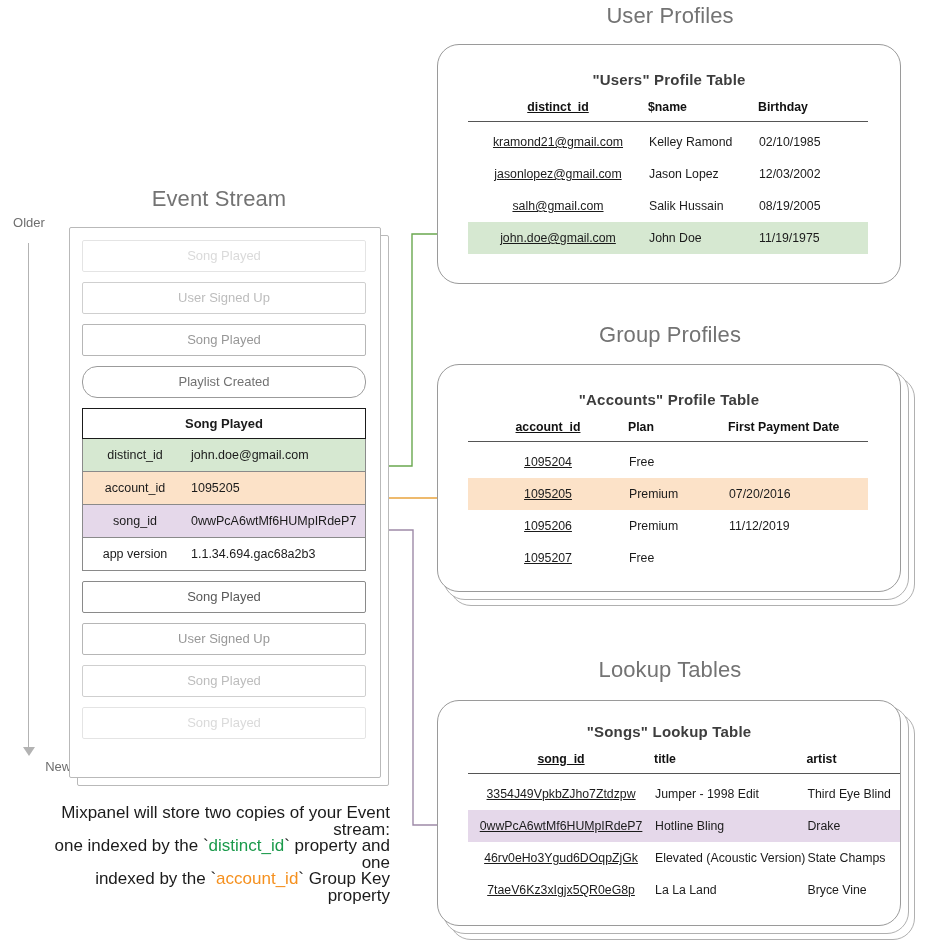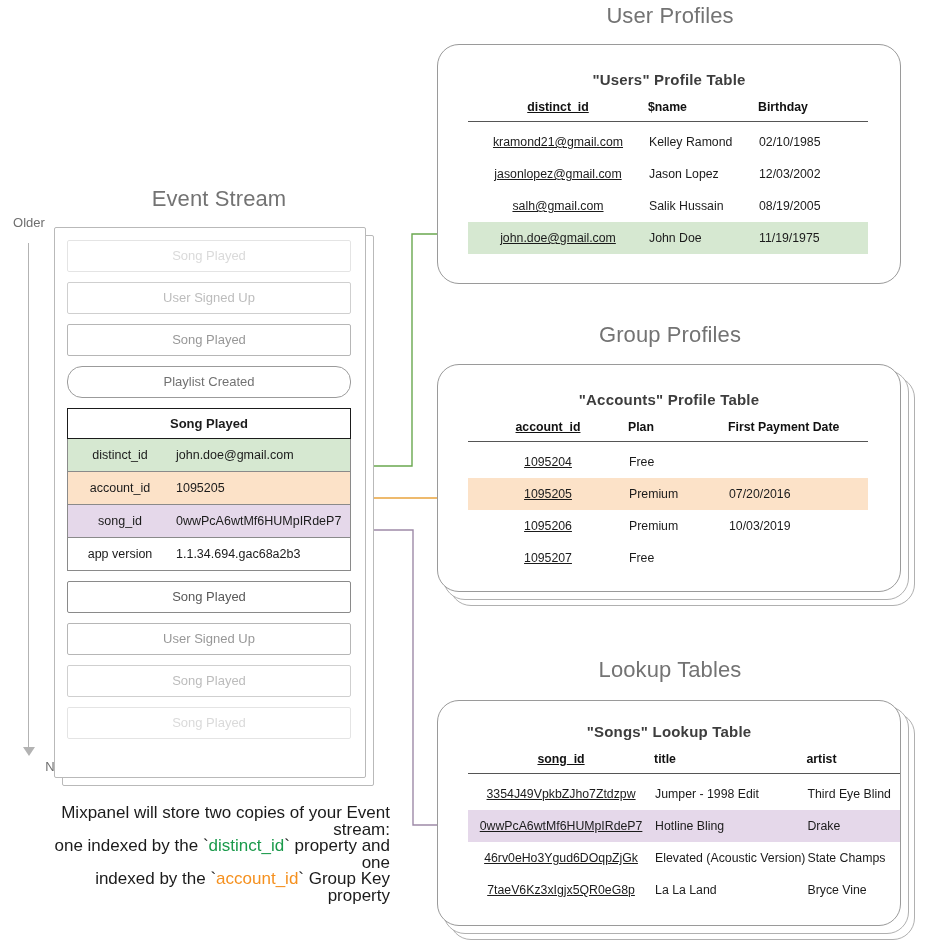--- a/index.html
+++ b/index.html
@@ -24,21 +24,21 @@
   #time-axis .ax-line{
     position:absolute;left:28px;top:28px;width:1px;height:510px;background:#b3b3b3;
   }
   #time-axis .ax-head{
     position:absolute;left:22.5px;top:532px;width:0;height:0;
     border-left:6px solid transparent;border-right:6px solid transparent;
     border-top:9px solid #b3b3b3;
   }
 
   
-  #event-stream-frame{left:54px;top:227px;width:320px;height:559px;}
+  #event-stream-frame{left:69px;top:227px;width:320px;height:559px;}
   #event-stream-frame .stack-l{
     position:absolute;border:1.3px solid #b9b9b9;background:#fff;border-radius:2px;
   }
   #event-stream-frame .l2{left:8px;top:8px;width:310px;height:549px;}
   #event-stream-frame .l1{left:0;top:0;width:310px;height:549px;}
   #event-stream-frame .inner{
     position:absolute;left:0;top:0;width:310px;height:549px;
     padding:13px;box-sizing:border-box;
   }
   .evt{
@@ -251,21 +251,21 @@
             <td class="c2"></td>
           </tr>
           <tr class="hl-orange">
             <td class="c0"><span>1095205</span></td>
             <td class="c1">Premium</td>
             <td class="c2">07/20/2016</td>
           </tr>
           <tr>
             <td class="c0"><span>1095206</span></td>
             <td class="c1">Premium</td>
-            <td class="c2">10/03/2019</td>
+            <td class="c2">11/12/2019</td>
           </tr>
           <tr>
             <td class="c0"><span>1095207</span></td>
             <td class="c1">Free</td>
             <td class="c2"></td>
           </tr>
         </tbody>
     </table>
   </div>
 </div>

